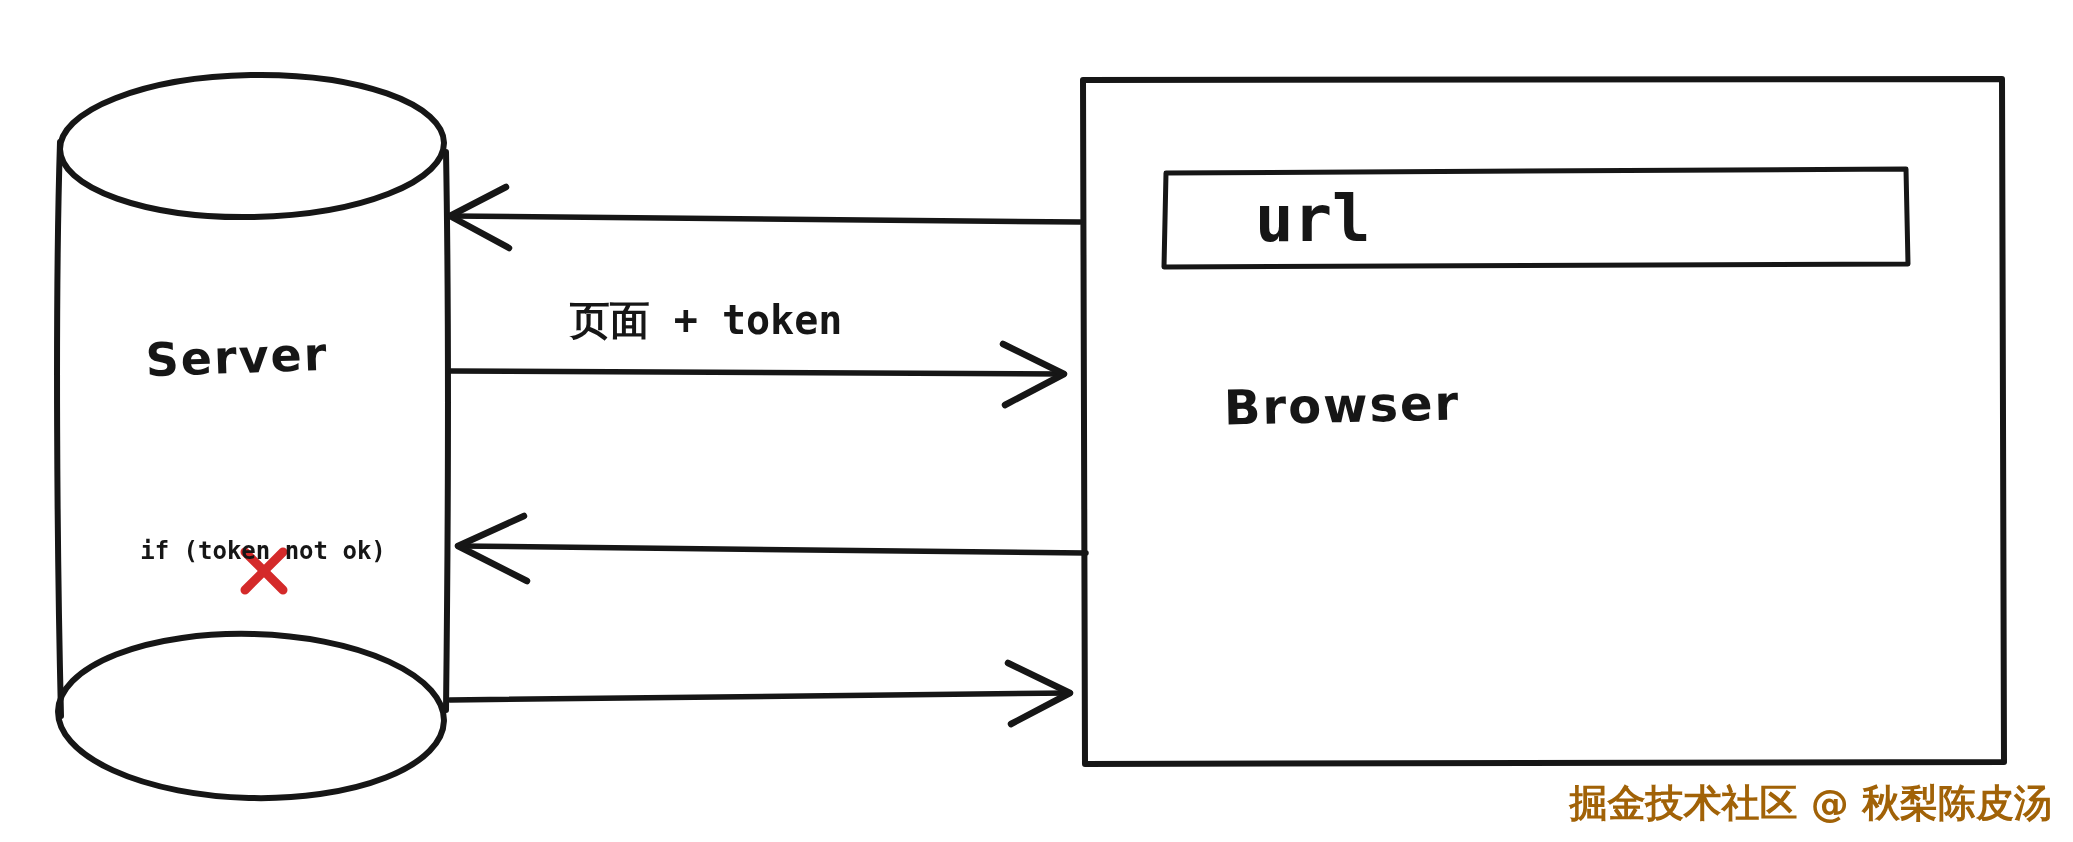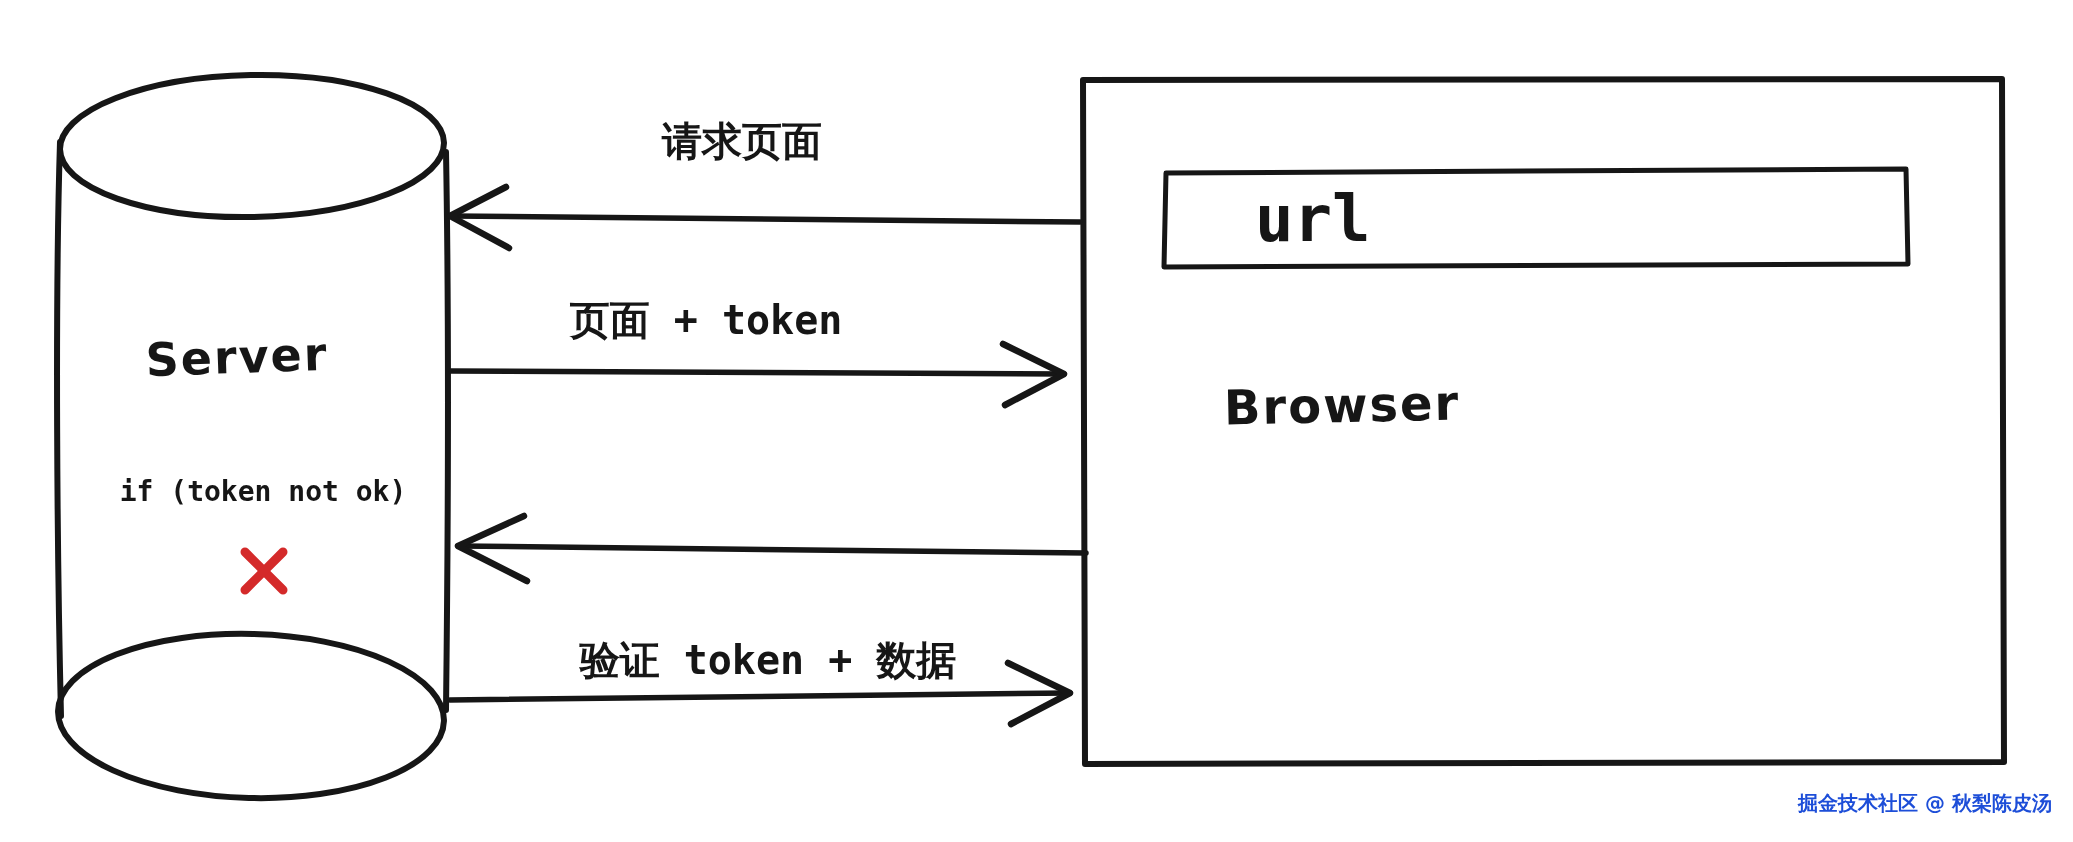--- a/index.html
+++ b/index.html
@@ -39,22 +39,22 @@
   }
   .browser-label {
     left: 1342px; top: 405px;
     font-size: 48px;
     transform: translate(-50%,-50%) rotate(-1.2deg);
   }
   .mono {
     font-family: "DejaVu Sans Mono", "DejaVu Sans", monospace;
   }
   .condition {
-    left: 263px; top: 491px;
-    font-size: 28px;
+    left: 263px; top: 551px;
+    font-size: 24px;
     font-weight: 600;
   }
   .url-text {
     left: 1255px; top: 219px;
     transform: translateY(-50%);
     font-size: 64px;
     font-weight: 600;
   }
   .flow-label {
     font-size: 40px;
@@ -62,23 +62,23 @@
     font-family: "DejaVu Sans Mono", "DejaVu Sans", monospace;
   }
   .flow-label.l1 { left: 742px; top: 141px; }
   .flow-label.l2 { left: 706px; top: 320px; }
   .flow-label.l3 { left: 746px; top: 497px; }
   .flow-label.l4 { left: 768px; top: 660px; }
   .watermark {
     position: absolute;
     right: 21px; top: 803px;
     transform: translateY(-50%);
-    font-size: 20px;
+    font-size: 38px;
     font-weight: 600;
-    color: #1d4ed8;
+    color: #a16207;
     text-shadow: 1.5px 1.5px 0 #ffffff, -1px -1px 1px rgba(255,255,255,0.75);
     white-space: nowrap;
   }
 </style>
 </head>
 <body>
 
 <div class="stage">
 
   <svg class="sketch" viewBox="0 0 2073 842" fill="none" stroke="#161616" stroke-width="5.5" stroke-linecap="round" stroke-linejoin="round">
@@ -116,26 +116,24 @@
     <g stroke-width="9">
       <path d="M245 552 L283 590" stroke="#d42a2a"></path>
       <path d="M283 552 L245 590" stroke="#d42a2a"></path>
     </g>
   </svg>
 
   <div class="txt handwriting server-label">Server</div>
 
   <div class="txt mono condition">if (token not ok)</div>
 
-  <div class="txt flow-label l1">请求页面</div>
 
   <div class="txt flow-label l2">页面 + token</div>
 
 
-  <div class="txt flow-label l4">验证 token + 数据</div>
 
   <div class="txt mono url-text" style="transform: translateY(-50%);">url</div>
 
   <div class="txt handwriting browser-label">Browser</div>
 
   <div class="watermark">掘金技术社区 @ 秋梨陈皮汤</div>
 
 </div>
 
 </body></html>

